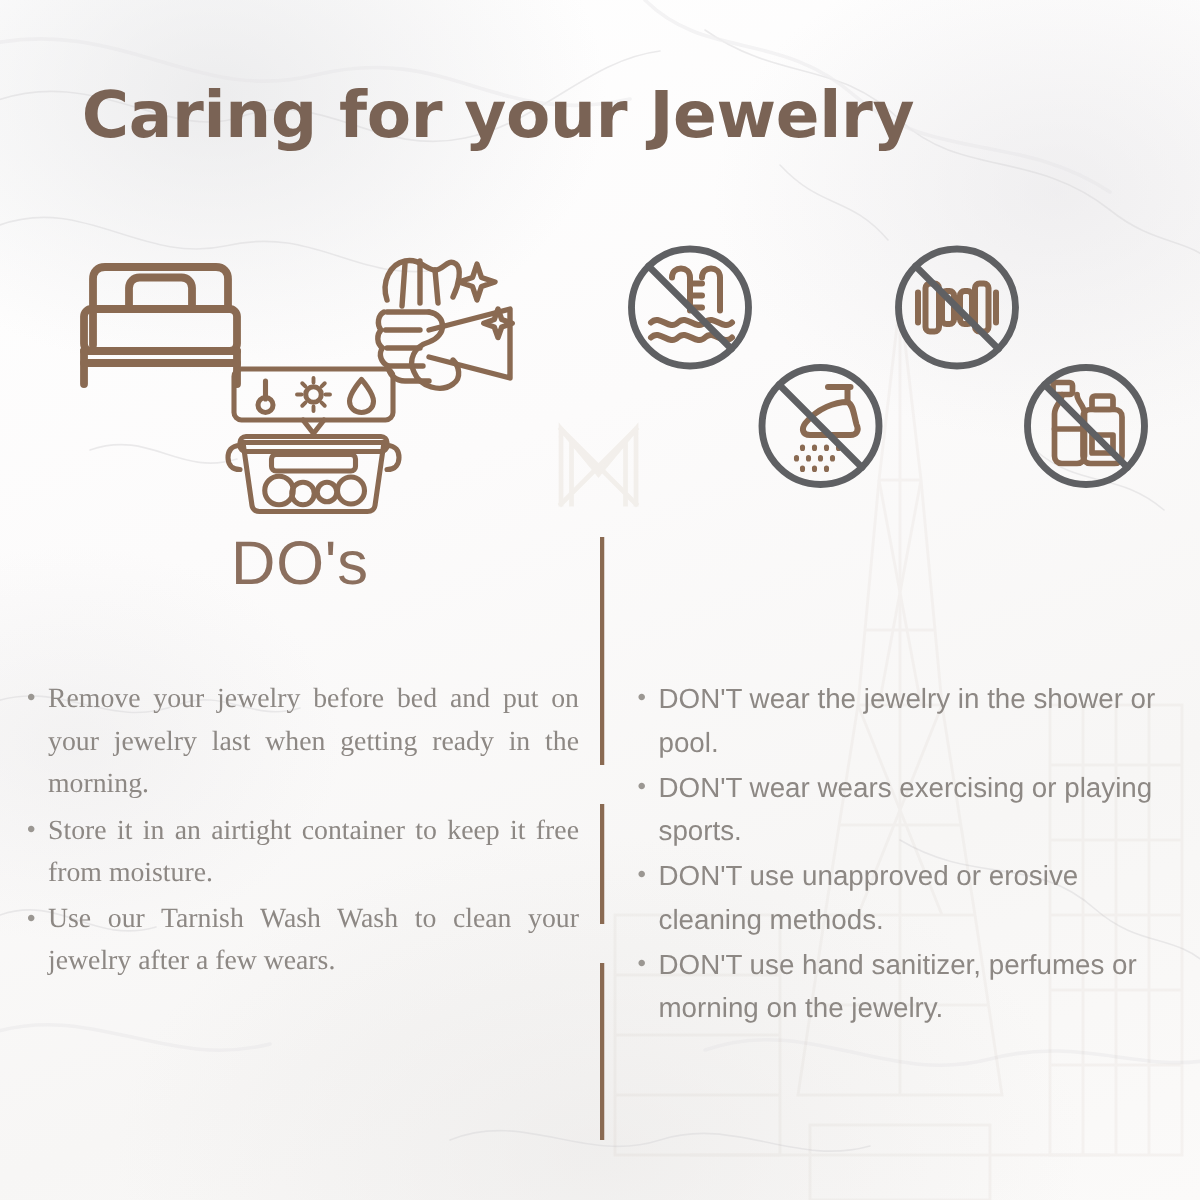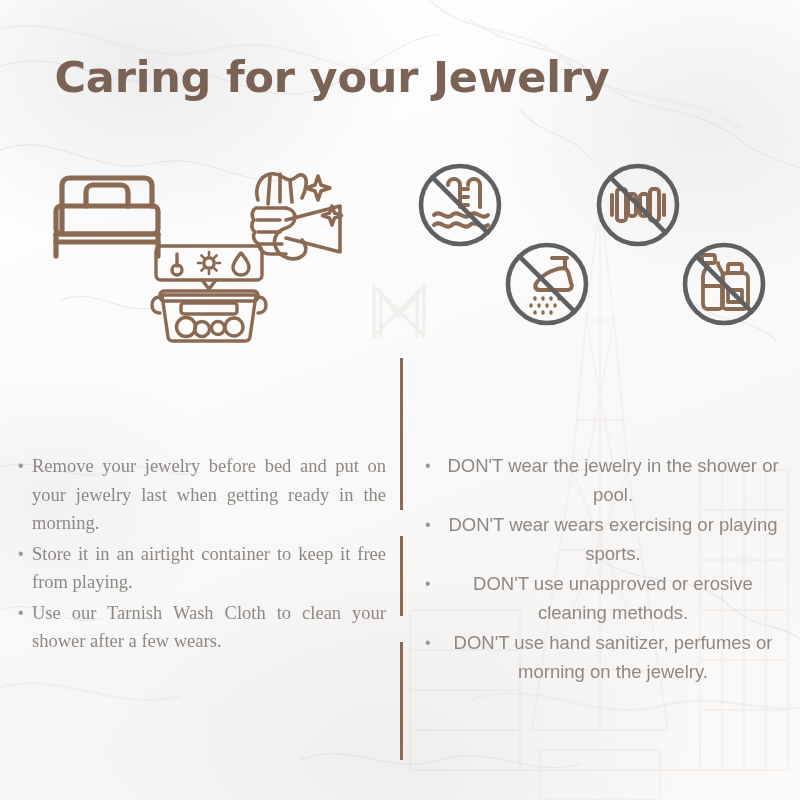--- a/index.html
+++ b/index.html
@@ -127,21 +127,21 @@
     flex: 0 0 auto;
     width: 14px;
     font-size: 16px;
     line-height: 28.5px;
     color: #9b9792;
     text-align: left;
   }
   .bullet-text { flex: 1 1 auto; }
   #list-dos .bullet-text { text-align: justify; font-family: Liberation Serif, serif; }
   #list-dos .bullet-row:last-child .bullet-text { text-align: justify; }
-  #list-donts .bullet-text { text-align: center; }
+  #list-donts .bullet-text { text-align: left; }
 </style>
 </head>
 <body>
 
 <div id="page">
 
   <svg class="veins" viewBox="0 0 800 800" preserveAspectRatio="none">
     <g fill="none" stroke="#d9d8da" stroke-width="1.1" stroke-linecap="round">
       <path d="M-10,70 C60,40 110,95 160,78 C215,58 250,105 310,92 C360,82 392,40 440,34"></path>
       <path d="M0,150 C55,130 95,176 150,164 C210,150 236,188 292,180"></path>
@@ -316,37 +316,38 @@
   </div>
 
   <svg id="monogram" viewBox="0 0 62 60">
     <g fill="none" stroke="#ece7e0" stroke-width="3.2" stroke-linecap="square">
       <path d="M6,56 L6,6 L31,36 L56,6 L56,56"></path>
       <path d="M13,56 L13,14 L31,36 L49,14 L49,56"></path>
       <path d="M6,6 L56,56 M56,6 L6,56"></path>
     </g>
   </svg>
 
+  <div class="col-heading" id="heading-dos">DO's</div>
 
   <svg id="divider" viewBox="0 0 3 404" preserveAspectRatio="none">
     <path d="M1.5,0 L1.5,404" stroke="#8a6a52" stroke-width="3" stroke-dasharray="152 26 80 26 118" fill="none"></path>
   </svg>
 
   <div class="col-list" id="list-dos">
     <div class="bullet-row">
       <span class="bullet-dot">•</span>
       <span class="bullet-text">Remove your jewelry before bed and put on your jewelry last when getting ready in the morning.</span>
     </div>
     <div class="bullet-row">
       <span class="bullet-dot">•</span>
-      <span class="bullet-text">Store it in an airtight container to keep it free from playing.</span>
-    </div>
-    <div class="bullet-row">
-      <span class="bullet-dot">•</span>
-      <span class="bullet-text">Use our Tarnish Wash Cloth to clean your shower after a few wears.</span>
+      <span class="bullet-text">Store it in an airtight container to keep it free from moisture.</span>
+    </div>
+    <div class="bullet-row">
+      <span class="bullet-dot">•</span>
+      <span class="bullet-text">Use our Tarnish Wash Wash to clean your jewelry after a few wears.</span>
     </div>
   </div>
 
   <div class="col-list" id="list-donts">
     <div class="bullet-row">
       <span class="bullet-dot">•</span>
       <span class="bullet-text">DON'T wear the jewelry in the shower or pool.</span>
     </div>
     <div class="bullet-row">
       <span class="bullet-dot">•</span>

